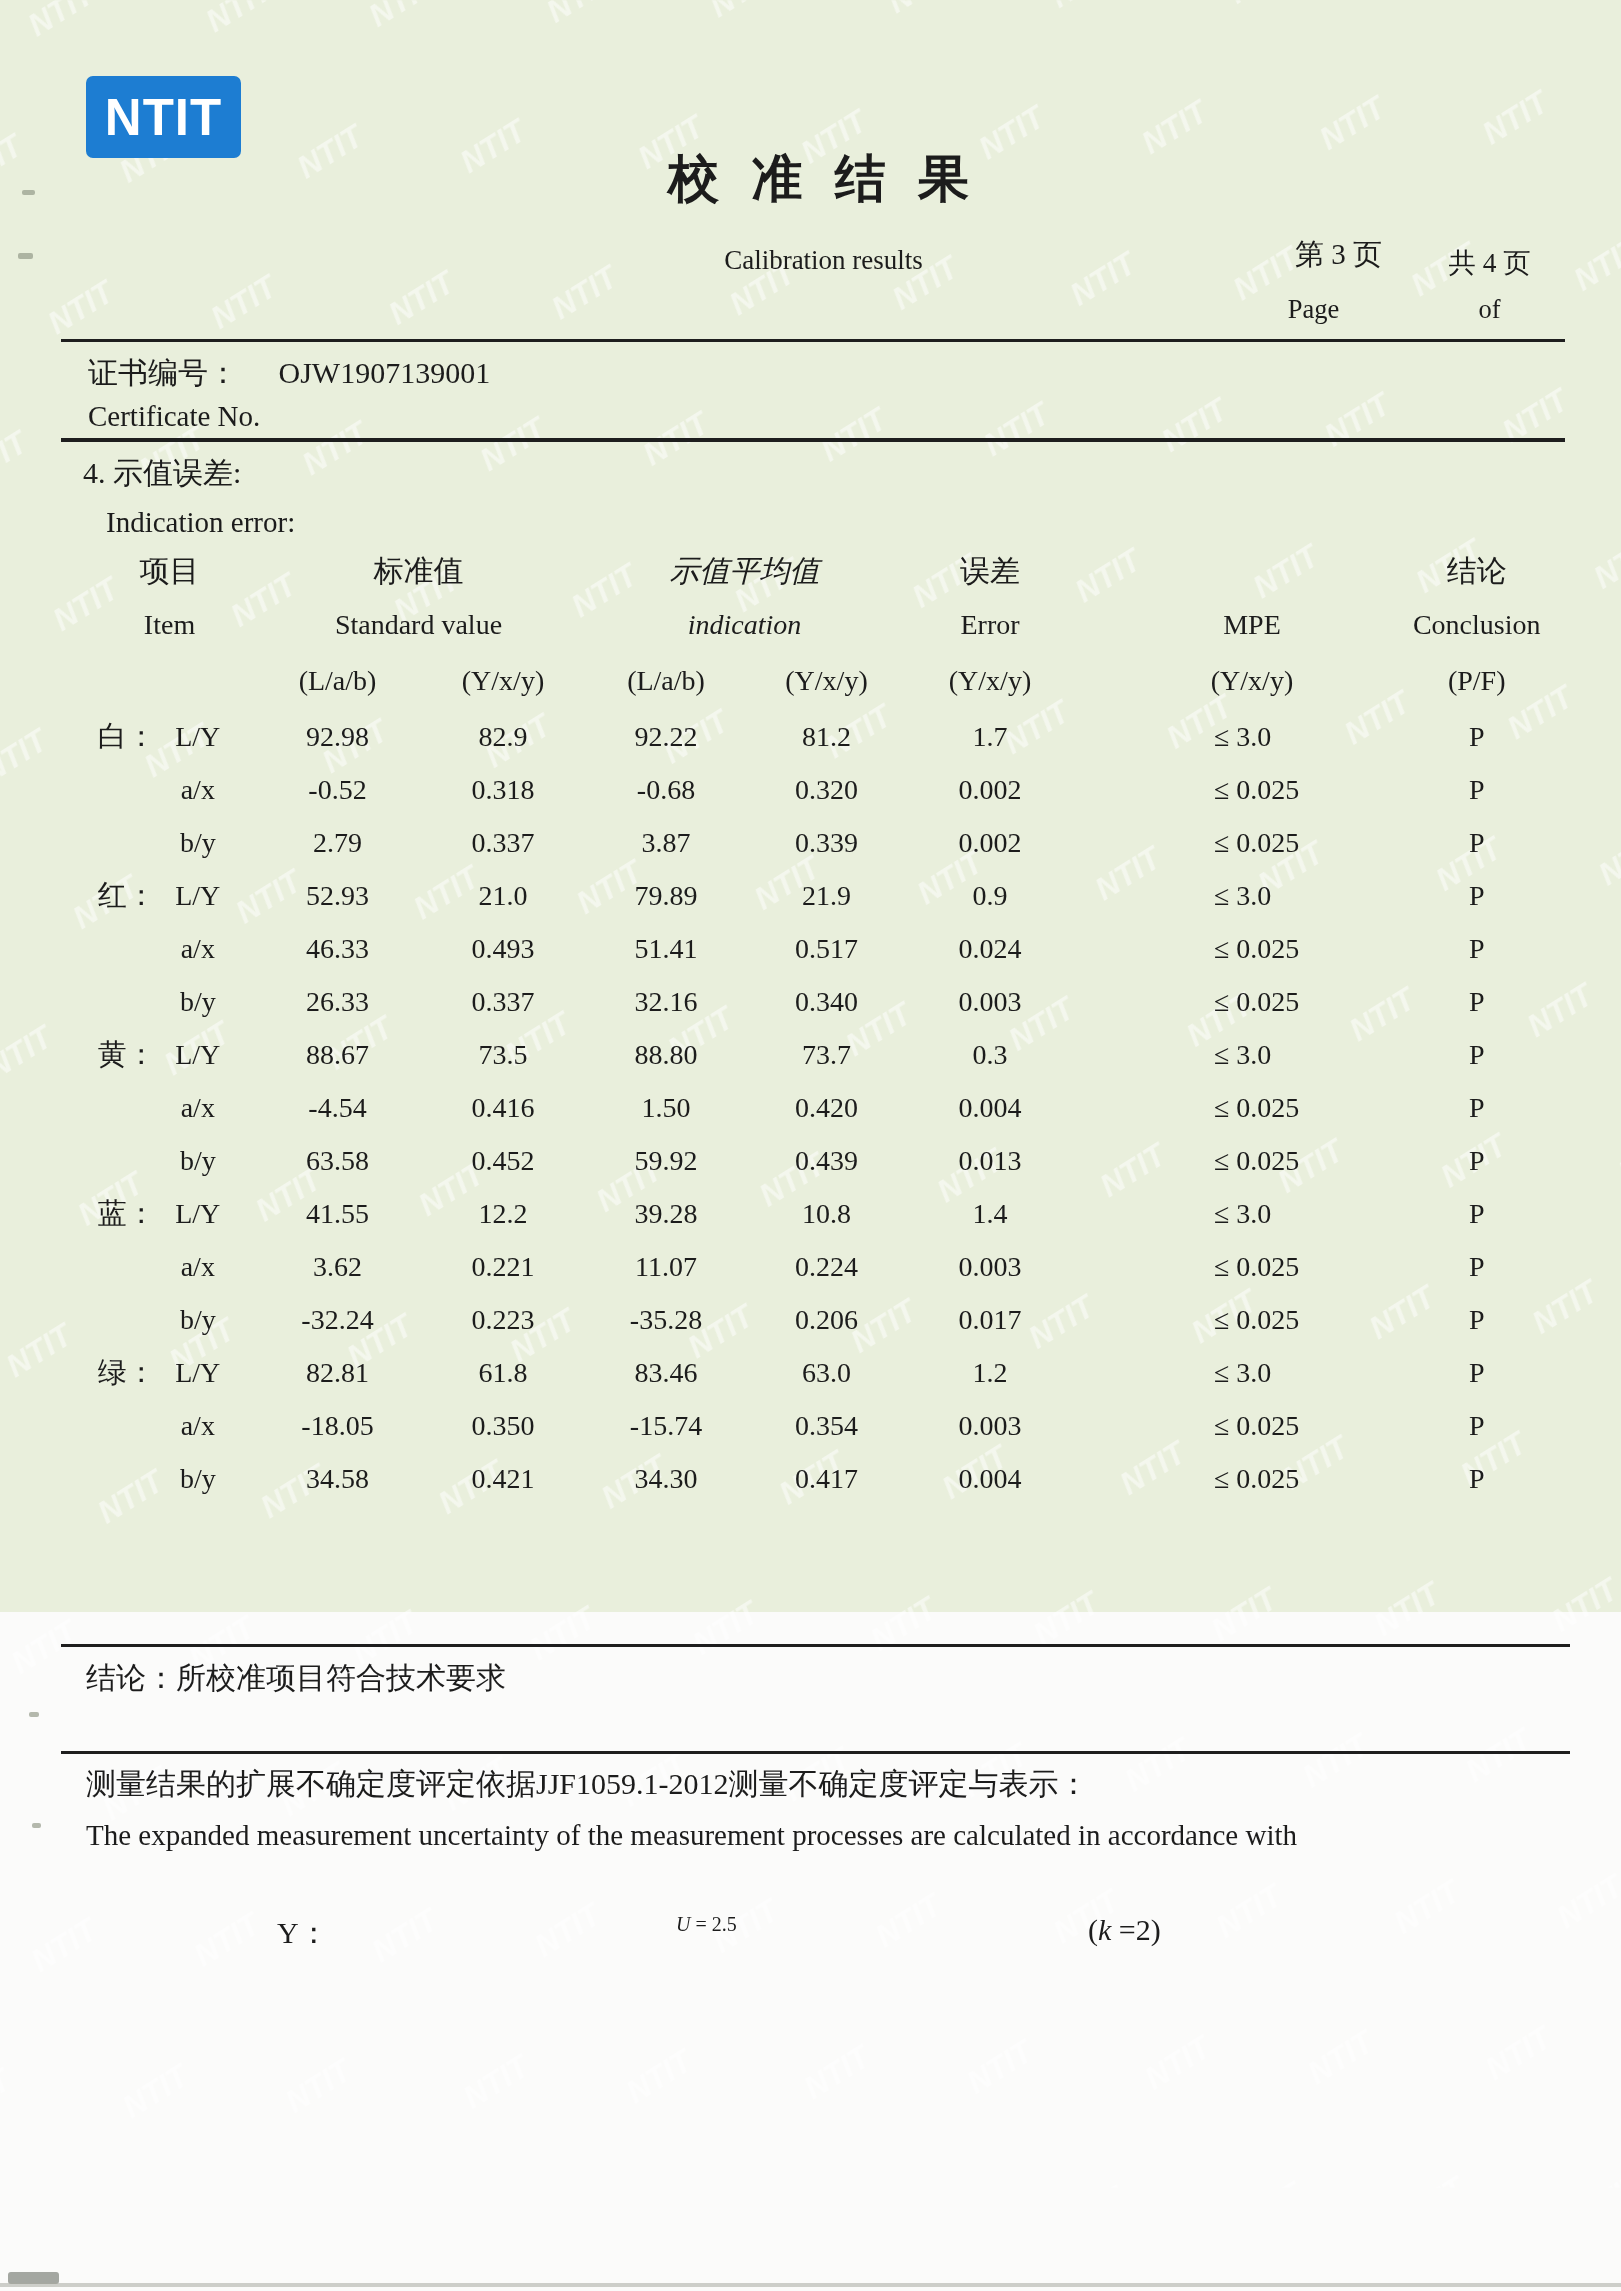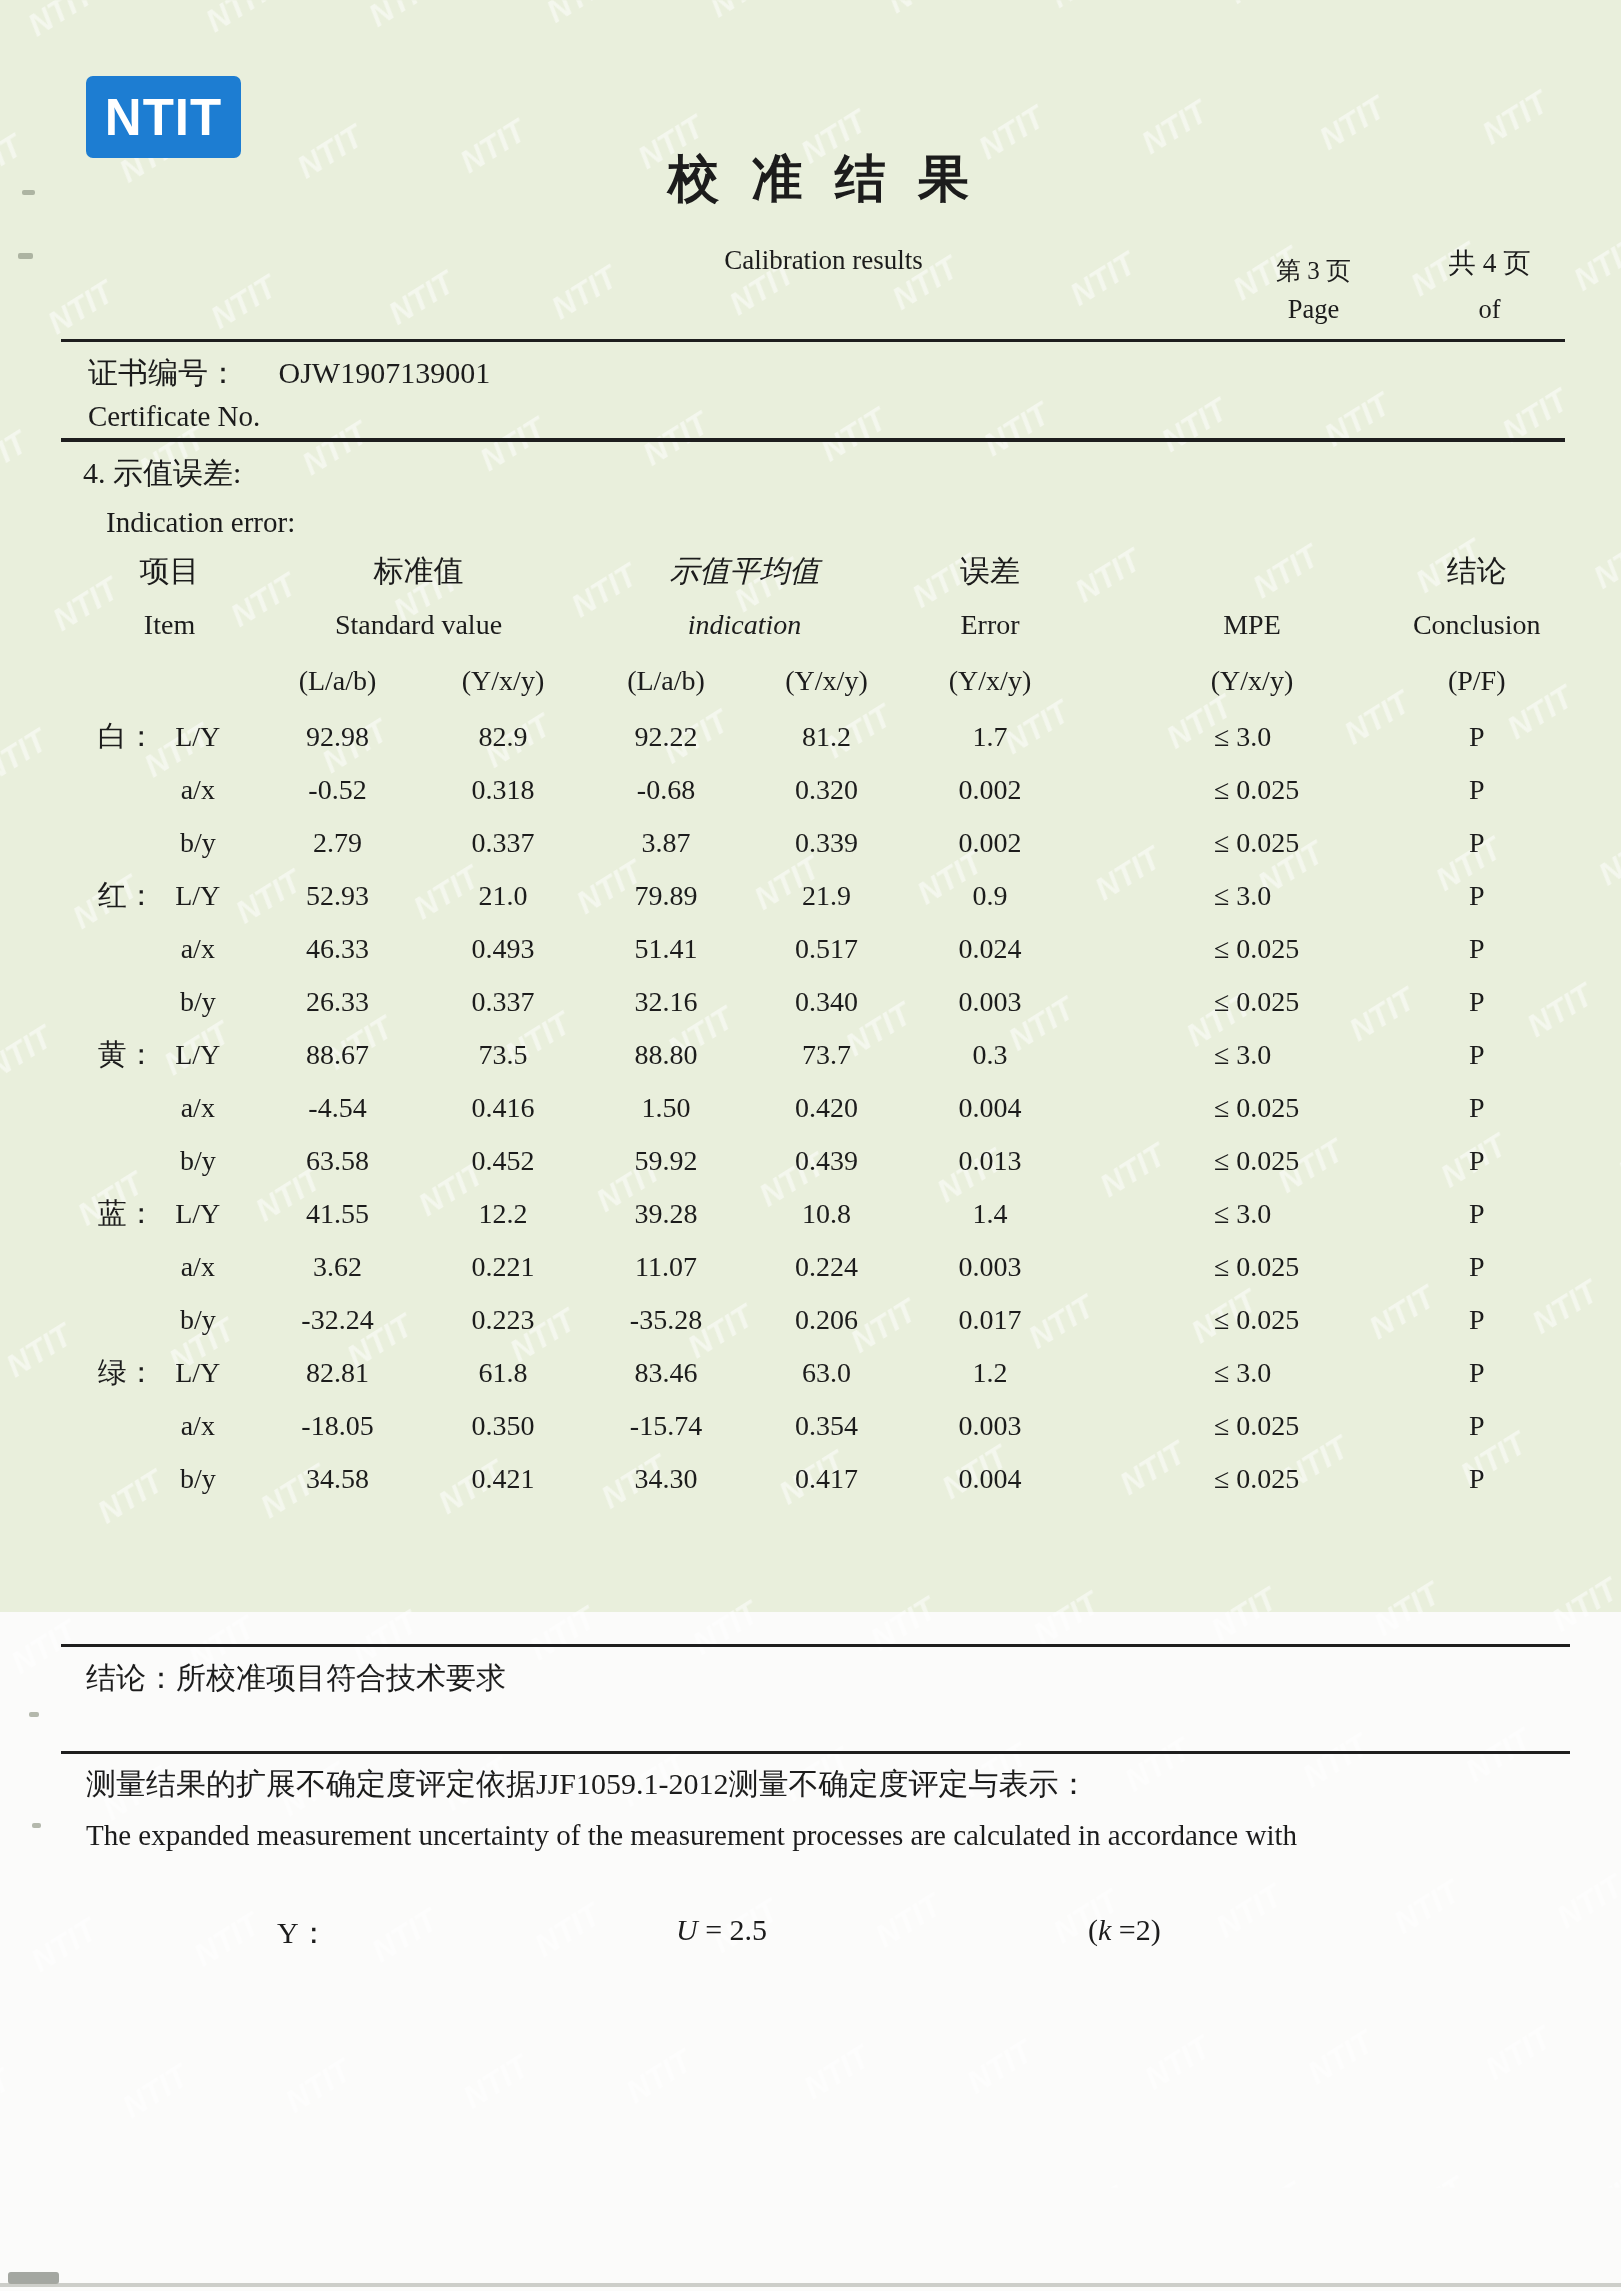--- a/index.html
+++ b/index.html
@@ -25,21 +25,21 @@
     left:86px; top:76px; width:155px; height:82px;
     background:#1d7dd2; border-radius:6.9px;
     display:flex; align-items:center; justify-content:center;
     color:#fff; font-family:"Liberation Sans","DejaVu Sans",sans-serif;
     font-weight:bold; font-size:51px; letter-spacing:1px;
   }
   
   #title-cn { left:549px; top:145px; width:549px; text-align:center;
     font-size:51px; font-weight:bold; letter-spacing:9.8px; }
   #title-en { left:549px; top:245px; width:549px; text-align:center; font-size:27px; }
-  #pageno-cn { left:1245px; top:254px; width:137px; text-align:center; font-size:25px; }
+  #pageno-cn { left:1245px; top:235px; width:137px; text-align:right; font-size:29px; }
   #pagetot-cn { left:1421px; top:245px; width:137px; text-align:center; font-size:27.4px; }
   #pageno-en { left:1245px; top:294px; width:137px; text-align:center; font-size:26.5px; }
   #pagetot-en { left:1421px; top:294px; width:137px; text-align:center; font-size:26.5px; }
   
   .rule { background:#1e1e1e; }
   #rule1 { left:61px; top:339px; width:1504px; height:2.9px; }
   #rule2 { left:61px; top:438px; width:1504px; height:3.9px; }
   #rule3 { left:61px; top:1644px; width:1509px; height:2.9px; }
   #rule4 { left:61px; top:1751px; width:1509px; height:2.9px; }
   
@@ -72,21 +72,21 @@
   .c5{grid-column:5;} .c6{grid-column:6;} .c7{grid-column:7;} .c8{grid-column:8;}
   .c23{grid-column:2 / span 2;} .c45{grid-column:4 / span 2;font-style:italic;}
   .r1{grid-row:1;} .r2{grid-row:2;} .r3{grid-row:3;}
   
   #concl-cn { left:86px; top:1658px; font-size:30px; }
   #concl-en { left:86px; top:1709px; font-size:29px; }
   #uncert-cn { left:86px; top:1764px; font-size:30px; }
   #uncert-en1 { left:86px; top:1819px; font-size:29px; }
   #uncert-en2 { left:86px; top:1861px; font-size:29px; }
   #yrow-label { left:277px; top:1913px; font-size:30px; }
-  #yrow-u { left:676px; top:1913px; font-size:30px; }
+  #yrow-u { left:676px; top:1913px; font-size:20px; }
   #yrow-k { left:1088px; top:1913px; font-size:30px; }
   .it { font-style:italic; }
   
   .artifact { background:#8e9383; border-radius:2px; opacity:.65; }
   #bottom-edge { left:0; top:2283px; width:1621px; height:3.9px; background:#a7aaa0; opacity:.55; }
   #bottom-smudge { left:7.8px; top:2272px; width:51px; height:11.8px; background:#6b6f66; opacity:.6; border-radius:2.9px; }
 </style>
 </head>
 <body>
 

